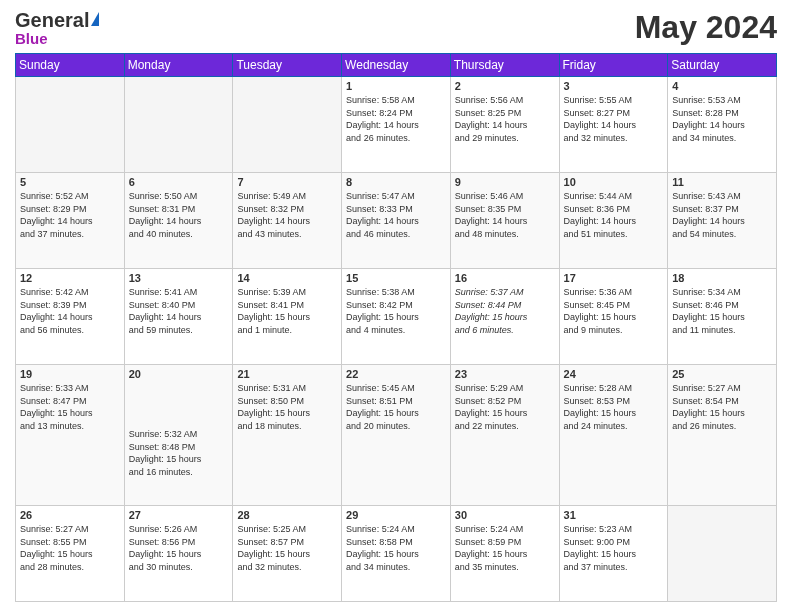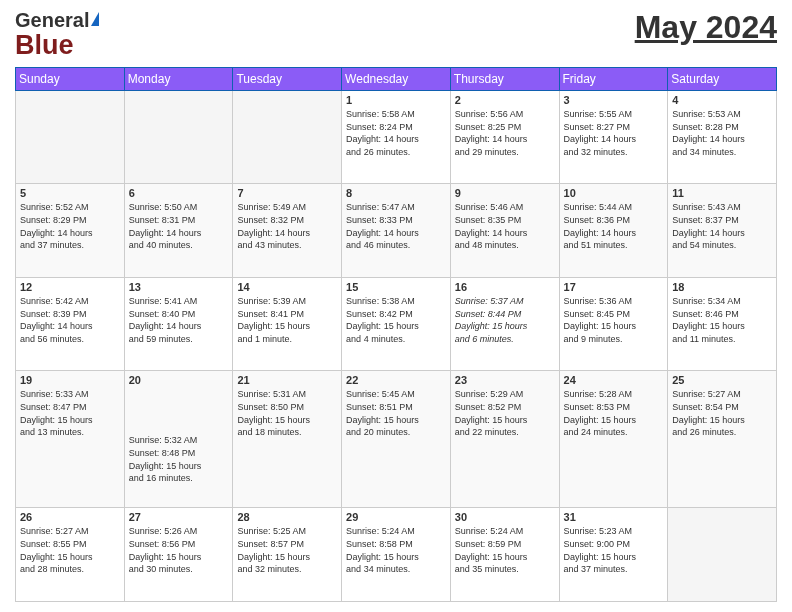--- a/index.html
+++ b/index.html
@@ -47,36 +47,35 @@
       margin-bottom: 2px;
     }
     .title-block {
       text-align: right;
     }
     .title-block h1 {
       font-size: 32px;
       font-weight: bold;
       color: #333;
       line-height: 1.1;
-      text-decoration: underline;
     }
     .title-block h2 {
       font-size: 15px;
       font-weight: normal;
       color: #555;
     }
     .calendar {
       flex: 1;
       border: 1px solid #ccc;
       border-collapse: collapse;
       width: 100%;
       table-layout: fixed;
     }
     .calendar th {
-      background: #8b5cf6;
+      background: #6d28d9;
       color: #fff;
       font-size: 12px;
       padding: 4px 3px;
       text-align: left;
       border: 1px solid #1060b0;
       font-weight: normal;
     }
     .calendar td {
       vertical-align: top;
       border: 1px solid #ccc;
@@ -106,21 +105,21 @@
 </head>
 <body>
 
 <div class="page">
   <div class="header">
     <div class="logo">
       <div class="logo-text">
         <span class="logo-general">General</span>
         <div class="logo-triangle"></div>
       </div>
-      <span class="logo-blue" style="font-size:27px;font-weight:bold;color:#7f1d1d;">Blue</span>
+      <span class="logo-blue" style="font-size:15px;font-weight:bold;color:#a21caf;">Blue</span>
     </div>
     <div class="title-block">
       <h1>May 2024</h1>
     </div>
   </div>
 
   <table class="calendar">
     <thead>
       <tr>
         <th>Sunday</th>

